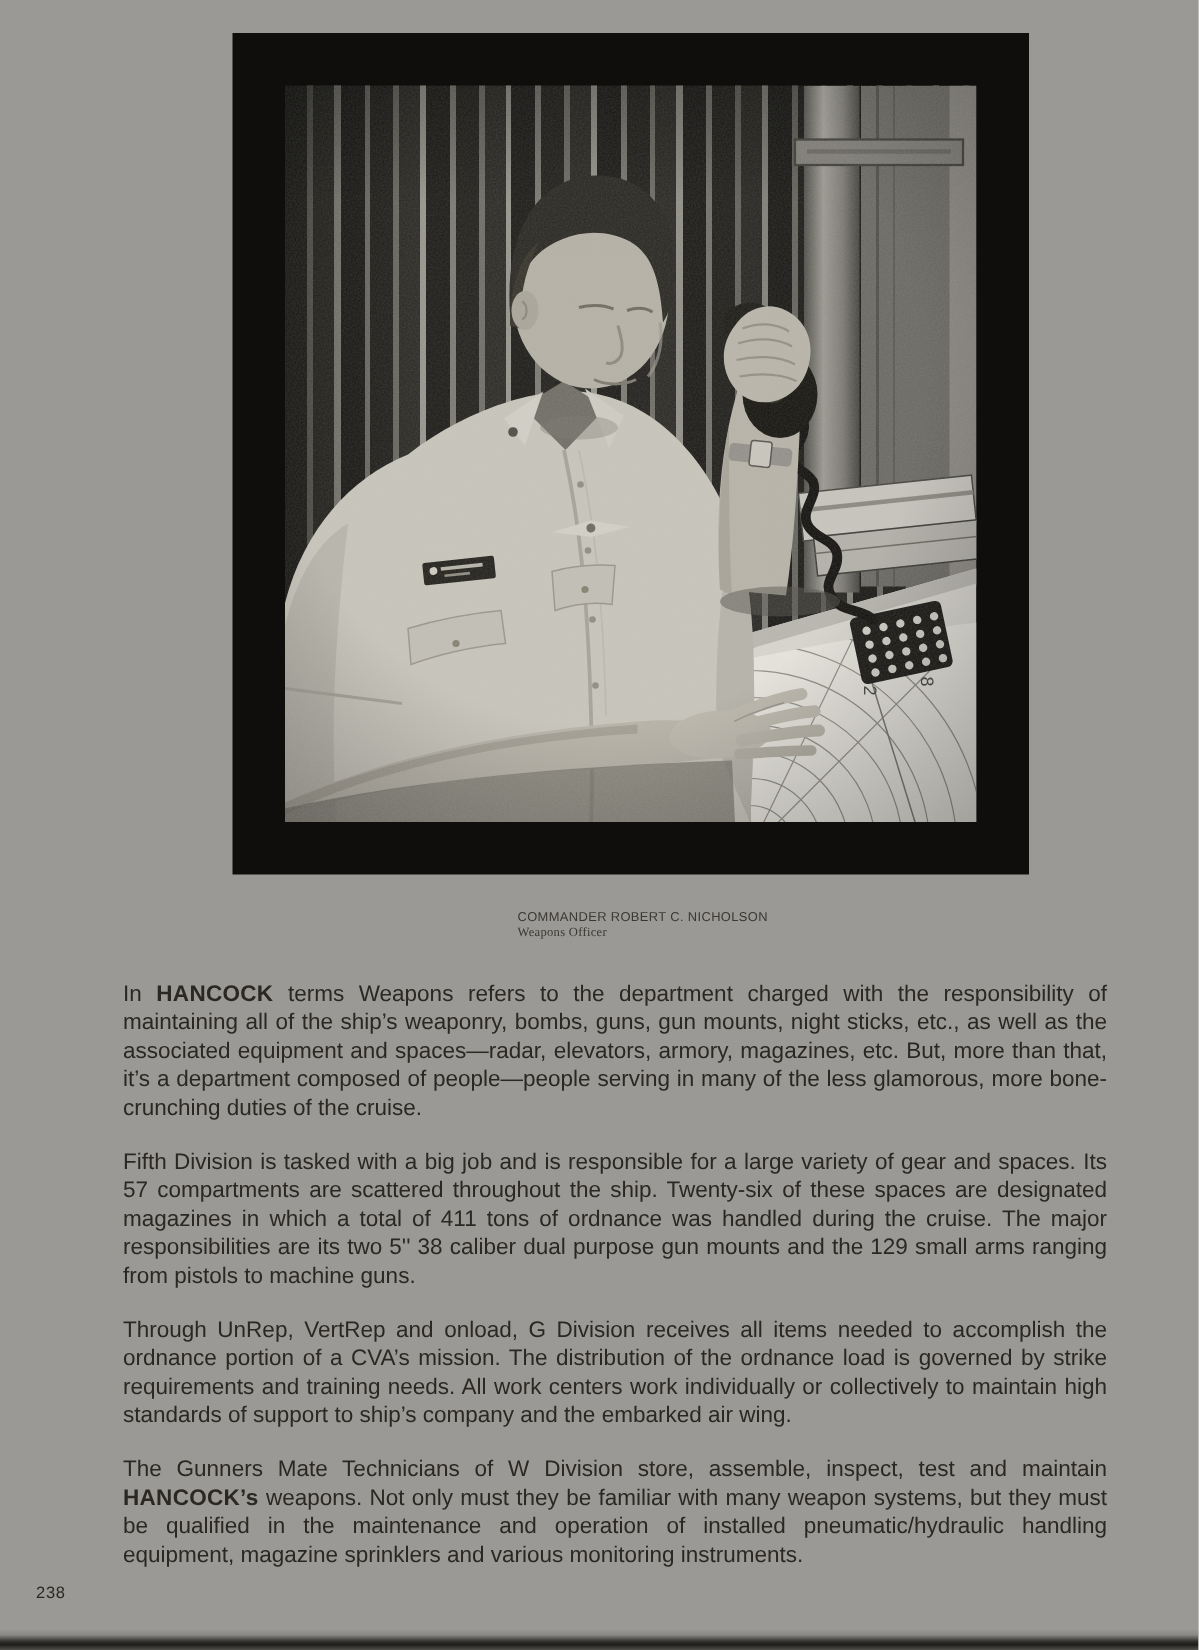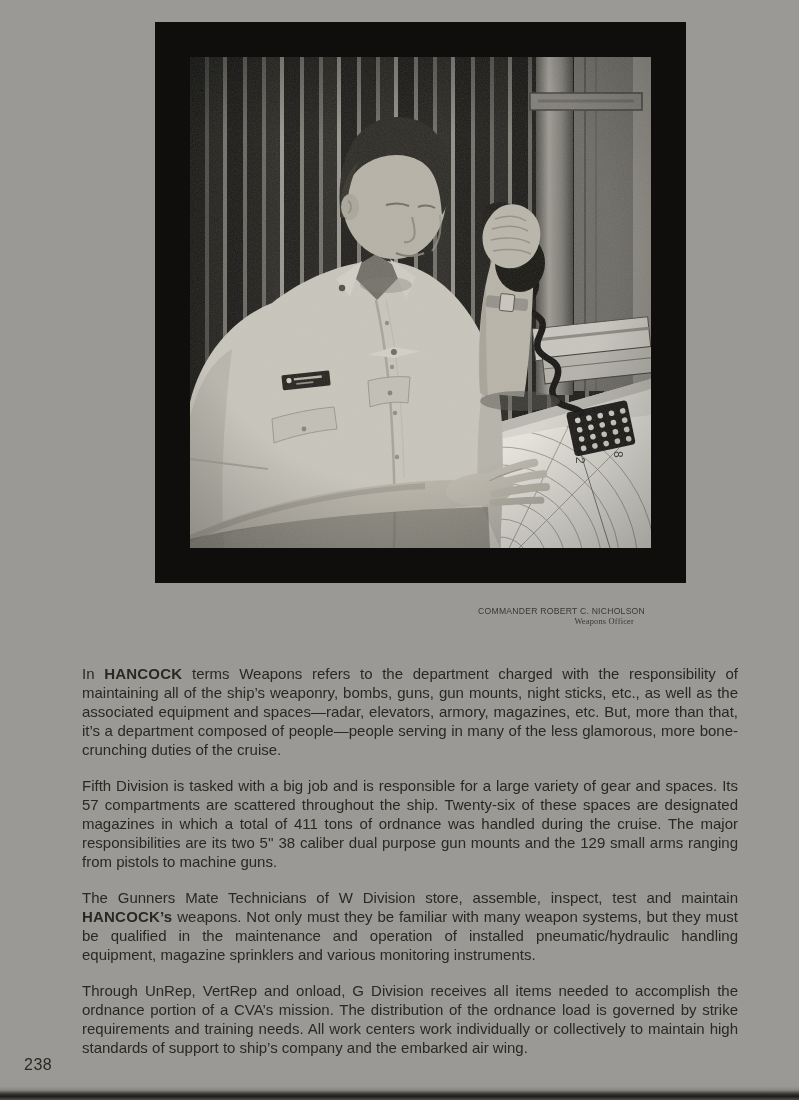--- a/index.html
+++ b/index.html
@@ -23,36 +23,36 @@
         #6f6d66 15px, #6f6d66 19px,
         #2b2a25 19px, #2b2a25 33px,
         #97958d 33px, #97958d 37px,
         #1c1b18 37px, #1c1b18 53px,
         #7b7972 53px, #7b7972 57px);
   }
   .photo svg{position:absolute; left:0; top:0; width:100%; height:100%;}
   
   .caption{
     position:absolute; left:345px; top:606px; width:300px;
-    text-align:right; color:#3b3833;
+    color:#3b3833;
   }
   .caption .l1{font-size:8.6px; letter-spacing:.25px; line-height:11px;}
   .caption .l2{font-size:8.4px; letter-spacing:.2px; line-height:10px; margin-right:11px;font-family:Liberation Serif, serif;}
   
   .body-text{
     position:absolute; left:82px; top:649px; width:656px;
     font-size:15px; line-height:19px; color:#2b2823;
     text-align:justify;
   }
-  .body-text p{margin:15px 0 17px 0;}
+  .body-text p{margin:4px 0 17px 0;}
   .body-text b{font-weight:700; letter-spacing:.2px;}
   
   .page-number{
     position:absolute; left:24px; top:1056px;
-    font-size:16px; color:#2b2823; letter-spacing:.5px;
+    font-size:11px; color:#2b2823; letter-spacing:.5px;
   }
   
   .bottom-edge{
     position:absolute; left:0; top:1086px; width:799px; height:14px;
     background:linear-gradient(180deg, rgba(154,153,150,0) 0%, #8a8985 28%, #34332f 58%, #1e1d1b 74%, #504f4a 100%);
   }
 </style>
 </head>
 <body>
 
@@ -253,20 +253,20 @@
   </div>
 
   <div class="caption">
     <div class="l1">COMMANDER ROBERT C. NICHOLSON</div>
     <div class="l2">Weapons Officer</div>
   </div>
 
   <div class="body-text">
     <p><span>In </span><b>HANCOCK</b><span> terms Weapons refers to the department charged with the responsibility of maintaining all of the ship’s weaponry, bombs, guns, gun mounts, night sticks, etc., as well as the associated equipment and spaces—radar, elevators, armory, magazines, etc. But, more than that, it’s a department composed of people—people serving in many of the less glamorous, more bone-crunching duties of the cruise.</span></p>
     <p><span></span><b></b><span>Fifth Division is tasked with a big job and is responsible for a large variety of gear and spaces. Its 57 compartments are scattered throughout the ship. Twenty-six of these spaces are designated magazines in which a total of 411 tons of ordnance was handled during the cruise. The major responsibilities are its two 5'' 38 caliber dual purpose gun mounts and the 129 small arms ranging from pistols to machine guns.</span></p>
+    <p><span></span><b></b><span>Through UnRep, VertRep and onload, G Division receives all items needed to accomplish the ordnance portion of a CVA’s mission. The distribution of the ordnance load is governed by strike requirements and training needs. All work centers work individually or collectively to maintain high standards of support to ship’s company and the embarked air wing.</span></p>
     <p><span>The Gunners Mate Technicians of W Division store, assemble, inspect, test and maintain </span><b>HANCOCK’s</b><span> weapons. Not only must they be familiar with many weapon systems, but they must be qualified in the maintenance and operation of installed pneumatic/hydraulic handling equipment, magazine sprinklers and various monitoring instruments.</span></p>
-    <p><span></span><b></b><span>Through UnRep, VertRep and onload, G Division receives all items needed to accomplish the ordnance portion of a CVA’s mission. The distribution of the ordnance load is governed by strike requirements and training needs. All work centers work individually or collectively to maintain high standards of support to ship’s company and the embarked air wing.</span></p>
   </div>
 
   <div class="page-number">238</div>
 
   <div class="bottom-edge"></div>
 </div>
 
 </body></html>

